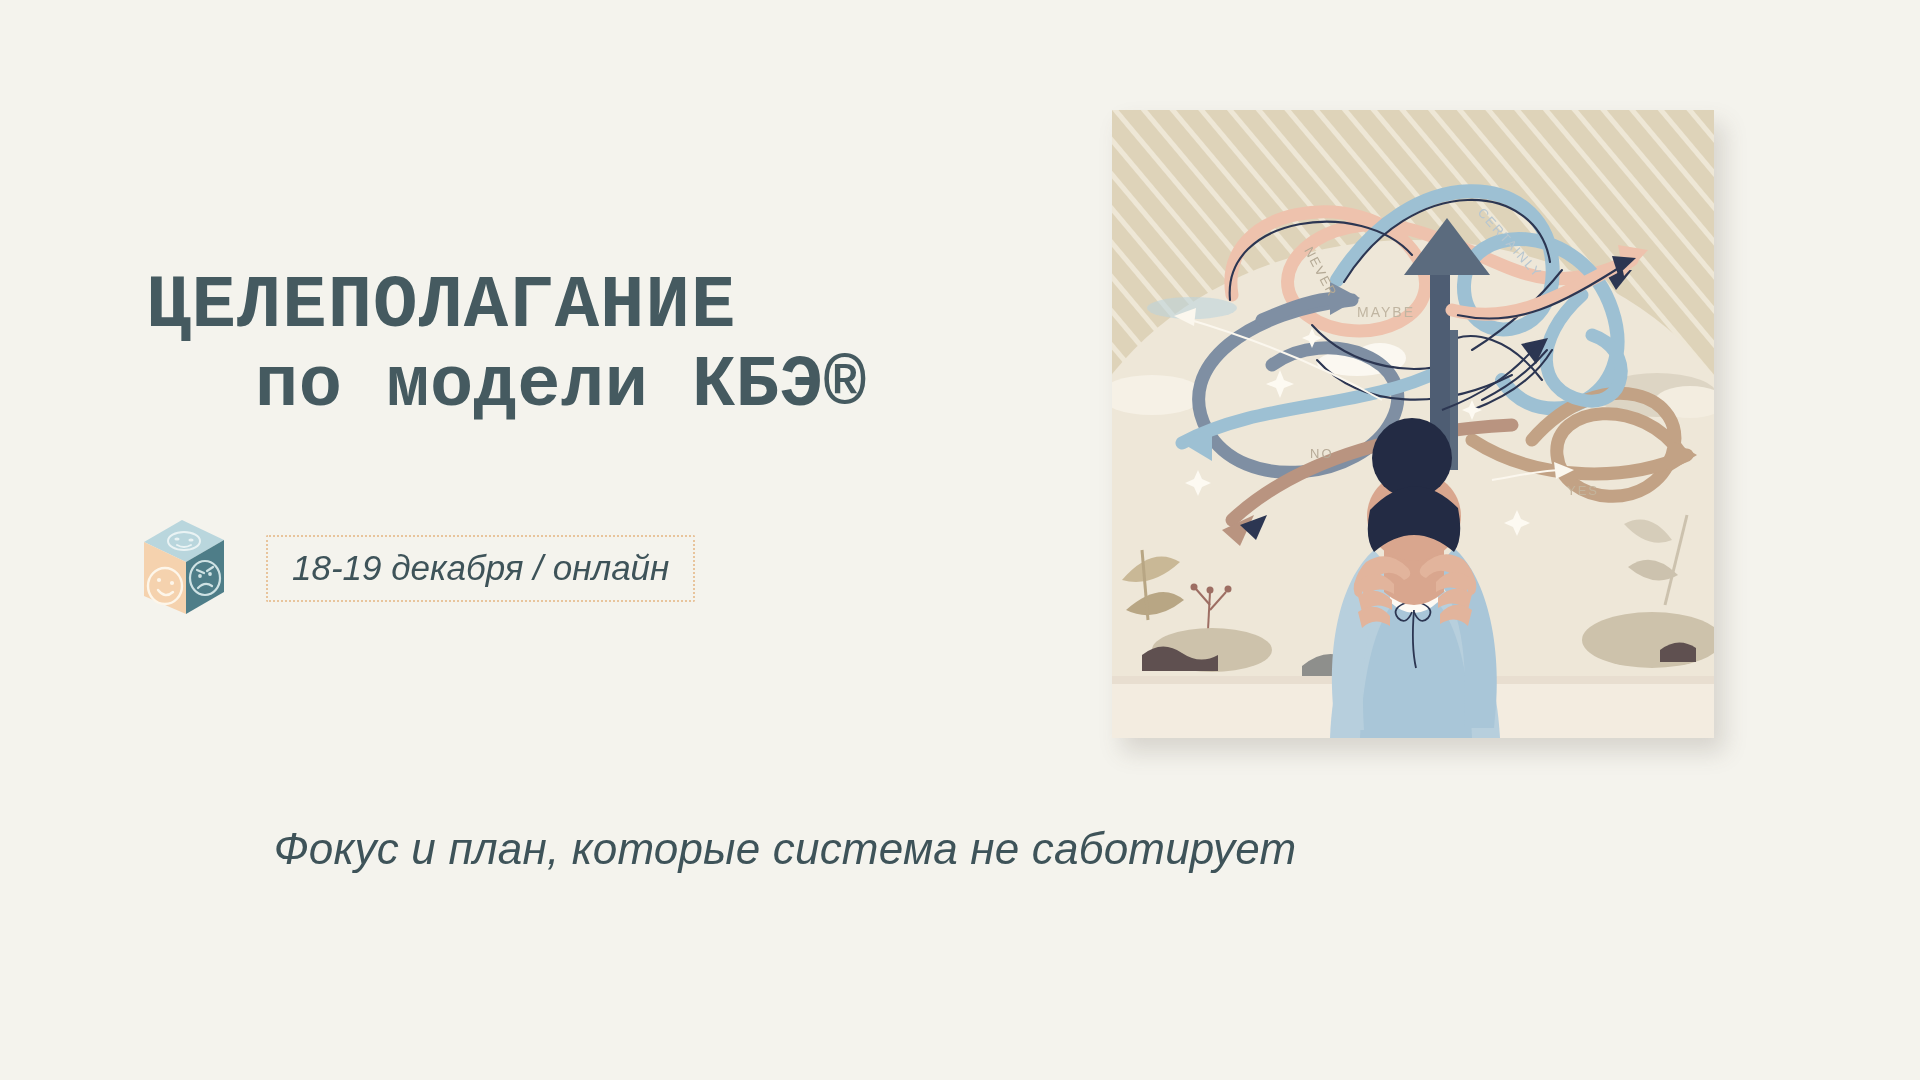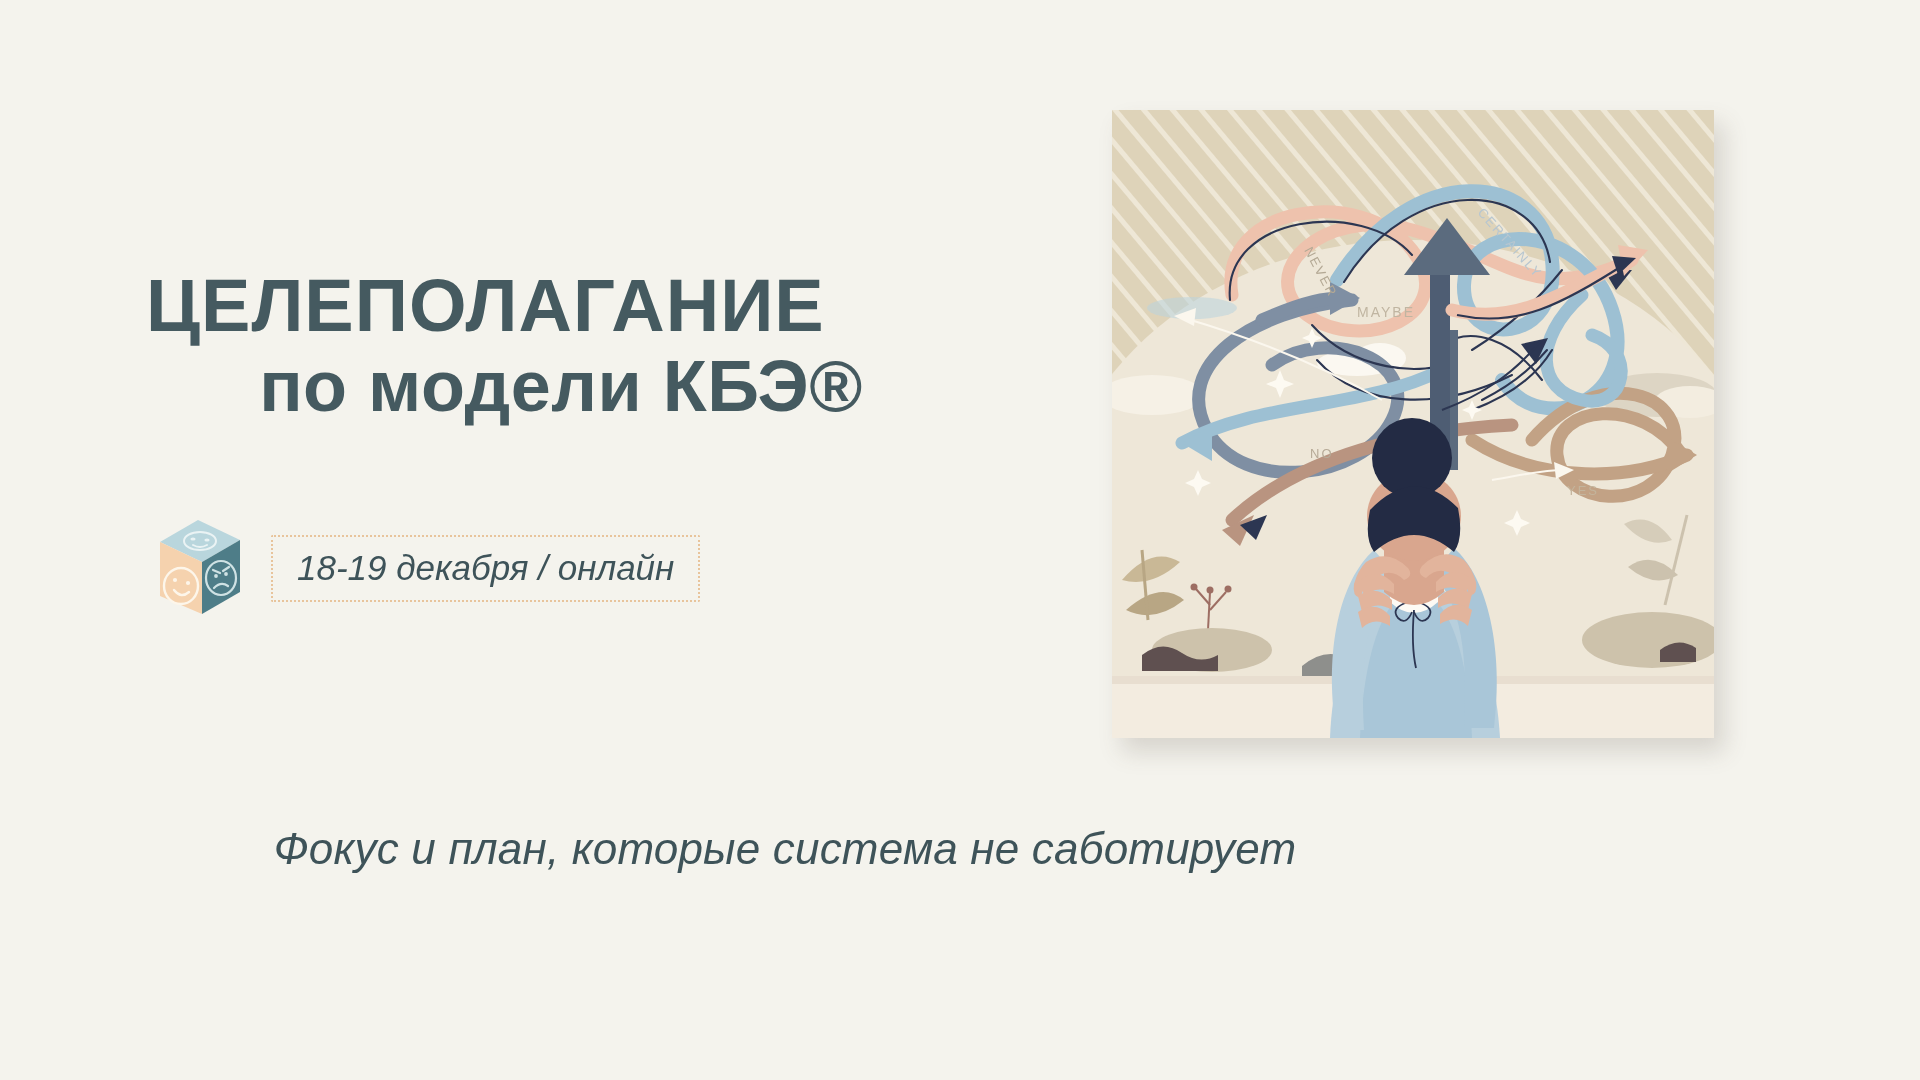--- a/index.html
+++ b/index.html
@@ -17,21 +17,21 @@
 
   
   .left-block {
     position: absolute;
     left: 146px;
     top: 268px;
     width: 830px;
   }
   .title {
     color: #455a60;
-    font-family: Liberation Sans, sans-serif;
+    font-family: Liberation Mono, monospace;
     font-weight: 700;
     line-height: 1.04;
     letter-spacing: 0.5px;
     margin: 0;
   }
   .title-line1 {
     display: block;
     font-size: 74px;
     text-transform: uppercase;
     letter-spacing: 1px;
@@ -39,25 +39,25 @@
   .title-line2 {
     display: block;
     font-size: 72px;
     margin-top: 4px;
     text-align: center;
   }
 
   
   .date-row {
     position: absolute;
-    left: 150px;
+    left: 134px;
     top: 516px;
     display: flex;
     align-items: center;
-    gap: 25px;
+    gap: 36px;
   }
   .cube-icon {
     width: 96px;
     height: 104px;
     flex: 0 0 auto;
     display: block;
   }
   .date-badge {
     border: 2px dotted #e8c49c;
     border-radius: 2px;

